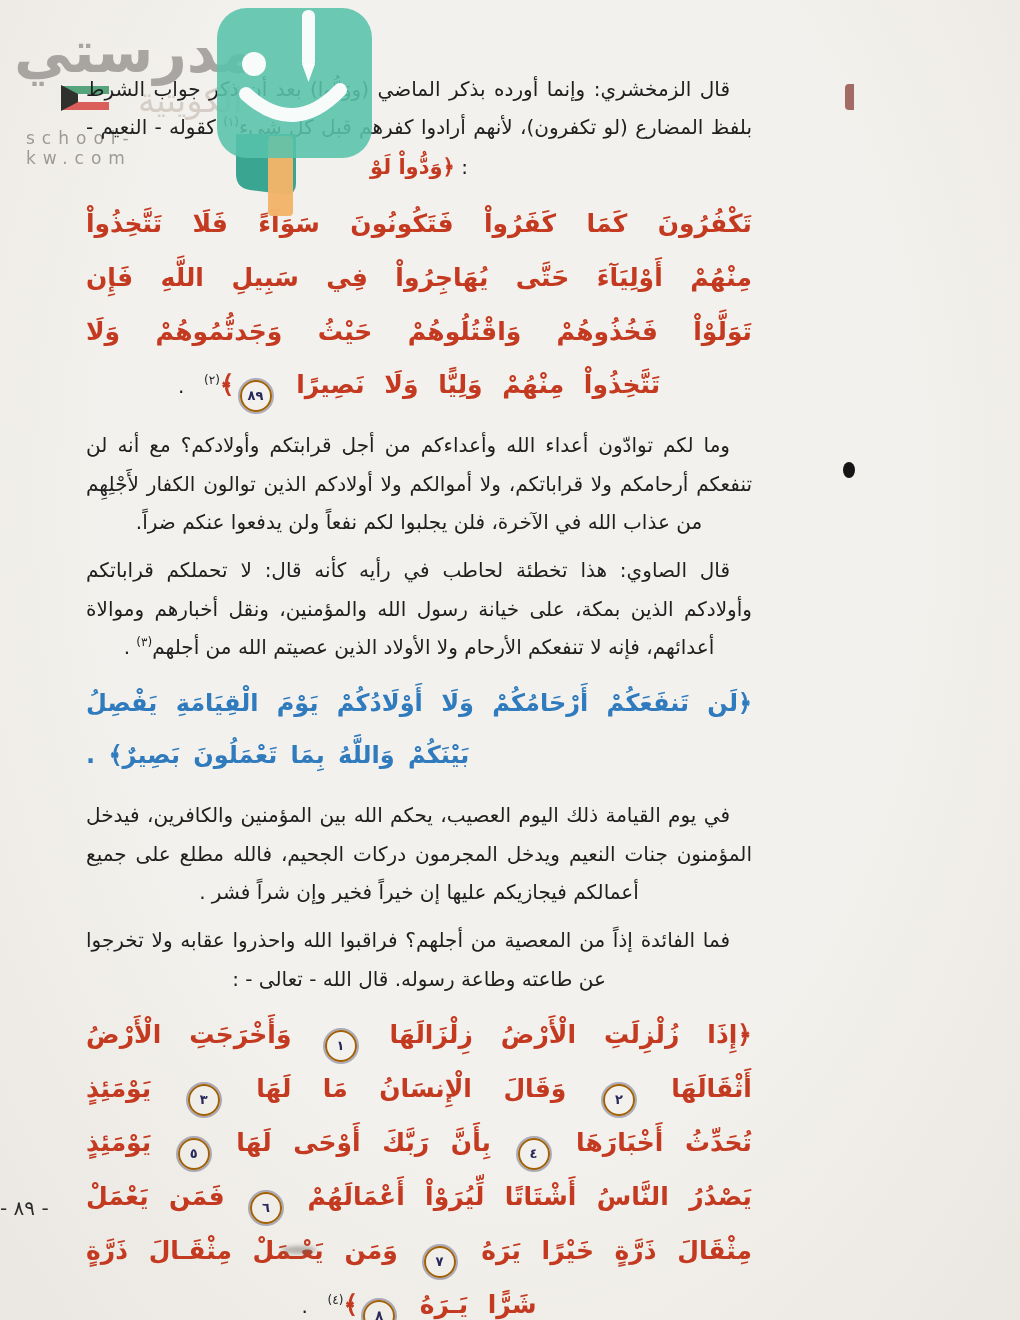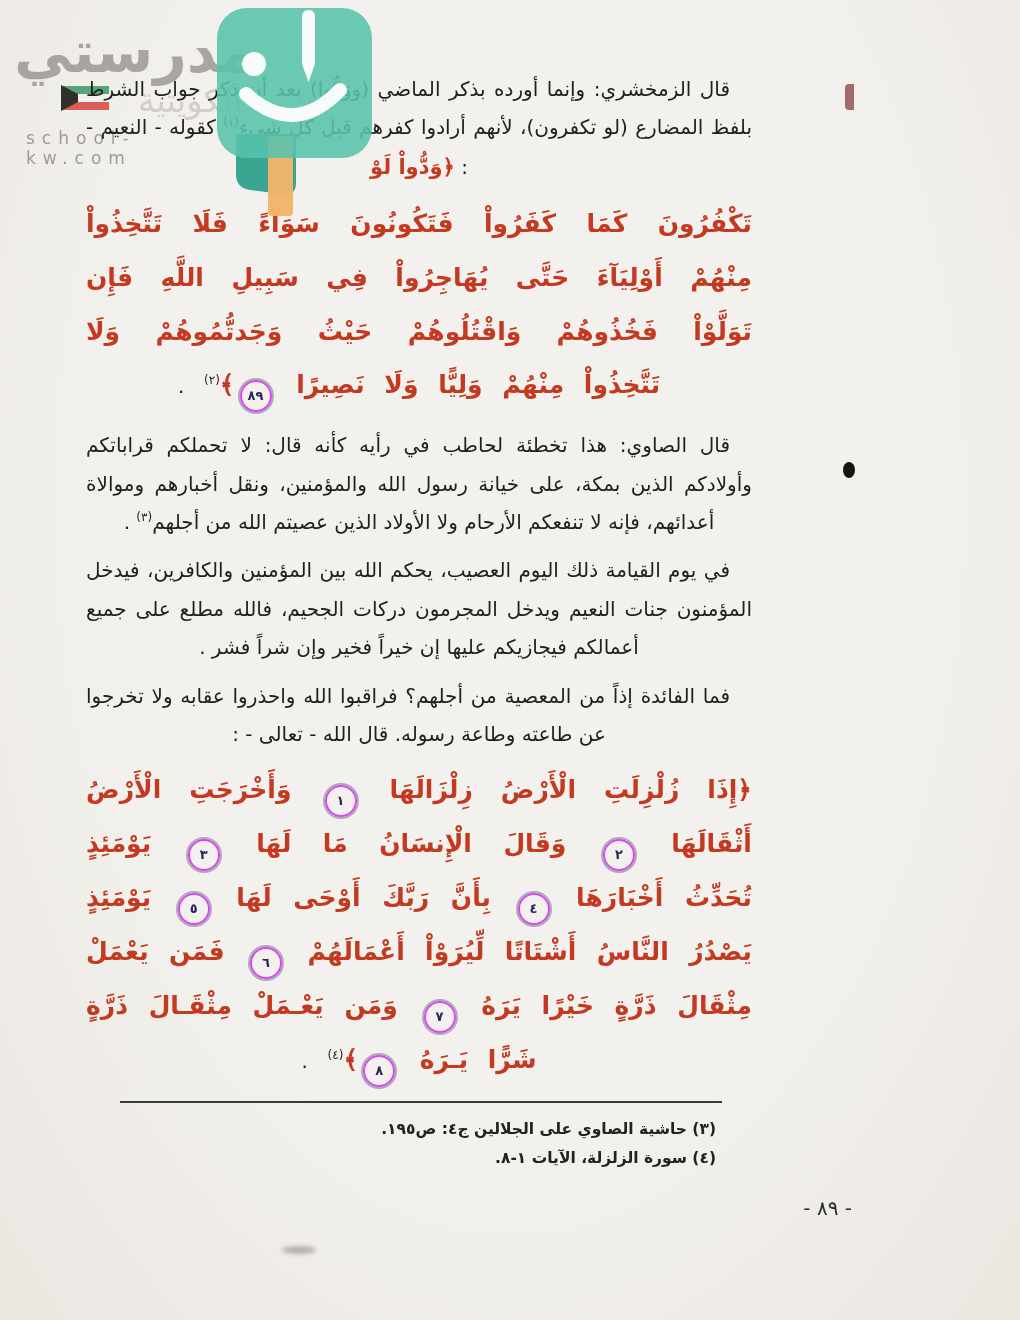--- a/index.html
+++ b/index.html
@@ -29,37 +29,37 @@
     text-align:justify;text-align-last:center;text-indent:22px;}
   sup.fn{font-size:12px;font-weight:normal;color:#1f1f1f;line-height:0;}
   .inline-quran{color:#c43a21;font-weight:bold;font-size:21px;}
 
   .verse{font-weight:bold;text-align:justify;margin:4px 0 14px 0;}
   .verse.red{color:#c43a21;font-size:25px;line-height:2.15;word-spacing:11px;
     text-align-last:center;}
   .verse.blue{color:#2f7bbd;font-size:24px;line-height:2.2;word-spacing:5px;
     text-align-last:left;}
   .rosette{display:inline-flex;align-items:center;justify-content:center;
-    width:28px;height:28px;border:2px solid #d946ef;border-radius:50%;
+    width:28px;height:28px;border:2px solid #a16207;border-radius:50%;
     box-shadow:0 0 0 2px rgba(40,40,90,.35);color:#28285a;font-size:13px;
     font-weight:bold;vertical-align:-7px;margin:0 5px;word-spacing:0;
     letter-spacing:0;flex:none;}
   .vclose{color:#c43a21;}
   .vperiod{color:#1f1f1f;font-weight:normal;font-size:20px;}
 
   
   .fn-divider{border:none;border-top:2px solid #3a3a3a;margin:14px 30px 10px 34px;}
   .footnotes{display:flex;direction:rtl;padding:2px 36px 0 0;gap:64px;}
   .fn-col{font-size:15.5px;line-height:1.85;color:#222;text-align:right;}
   .fn-col.col-right{width:210px;}
   .fn-col.col-left{width:330px;}
   .fn-line{white-space:nowrap;font-weight:bold;}
 
   .page-number{position:absolute;bottom:100px;left:0;width:100%;
-    text-align:right;font-size:20px;color:#2c2c2c;letter-spacing:2px;z-index:2;}
+    text-align:left;font-size:20px;color:#2c2c2c;letter-spacing:2px;z-index:2;}
 
   
   .artifact{position:absolute;z-index:6;}
   .a-dot-right{top:462px;right:-3px;width:12px;height:16px;background:#151515;
     border-radius:50%;}
   .a-mark-topright{top:84px;right:-2px;width:9px;height:26px;background:#8d4a44;
     border-radius:4px 0 0 4px;opacity:.8;}
   .a-smudge-bottom{top:1246px;left:282px;width:34px;height:8px;background:#6a675f;
     opacity:.45;border-radius:50%;filter:blur(2px);}
 </style>
@@ -95,25 +95,27 @@
     <p class="body-par">
       <span>قال الزمخشري: وإنما أورده بذكر الماضي (ووَدُّوا) بعد أن ذكر جواب الشرط بلفظ المضارع (لو تكفرون)، لأنهم أرادوا كفرهم قبل كل شيء</span><sup class="fn">(١)</sup><span> كقوله - النعيم - : </span><span class="inline-quran">﴿وَدُّواْ لَوْ</span>
     </p>
 
     <div class="verse red">
       <span>تَكْفُرُونَ كَمَا كَفَرُواْ فَتَكُونُونَ سَوَآءً فَلَا تَتَّخِذُواْ مِنْهُمْ أَوْلِيَآءَ حَتَّى يُهَاجِرُواْ فِي سَبِيلِ اللَّهِ فَإِن تَوَلَّوْاْ فَخُذُوهُمْ وَاقْتُلُوهُمْ حَيْثُ وَجَدتُّمُوهُمْ وَلَا تَتَّخِذُواْ مِنْهُمْ وَلِيًّا وَلَا نَصِيرًا</span>
       <span class="rosette">٨٩</span><span class="vclose">﴾</span><sup class="fn">(٢)</sup>
       <span class="vperiod">.</span>
     </div>
 
+    <p class="body-par">وما لكم توادّون أعداء الله وأعداءكم من أجل قرابتكم وأولادكم؟ مع أنه لن تنفعكم أرحامكم ولا قراباتكم، ولا أموالكم ولا أولادكم الذين توالون الكفار لأَجْلِهِم من عذاب الله في الآخرة، فلن يجلبوا لكم نفعاً ولن يدفعوا عنكم ضراً.</p>
 
     <p class="body-par">
       <span>قال الصاوي: هذا تخطئة لحاطب في رأيه كأنه قال: لا تحملكم قراباتكم وأولادكم الذين بمكة، على خيانة رسول الله والمؤمنين، ونقل أخبارهم وموالاة أعدائهم، فإنه لا تنفعكم الأرحام ولا الأولاد الذين عصيتم الله من أجلهم</span><sup class="fn">(٣)</sup><span> .</span>
     </p>
 
+    <div class="verse blue">﴿لَن تَنفَعَكُمْ أَرْحَامُكُمْ وَلَا أَوْلَادُكُمْ يَوْمَ الْقِيَامَةِ يَفْصِلُ بَيْنَكُمْ وَاللَّهُ بِمَا تَعْمَلُونَ بَصِيرٌ﴾ .</div>
 
     <p class="body-par">في يوم القيامة ذلك اليوم العصيب، يحكم الله بين المؤمنين والكافرين، فيدخل المؤمنون جنات النعيم ويدخل المجرمون دركات الجحيم، فالله مطلع على جميع أعمالكم فيجازيكم عليها إن خيراً فخير وإن شراً فشر .</p>
 
     <p class="body-par">فما الفائدة إذاً من المعصية من أجلهم؟ فراقبوا الله واحذروا عقابه ولا تخرجوا عن طاعته وطاعة رسوله. قال الله - تعالى - :</p>
 
     <div class="verse red">
       <span>﴿</span><span>إِذَا زُلْزِلَتِ الْأَرْضُ زِلْزَالَهَا</span>
       <span class="rosette">١</span>
       <span>وَأَخْرَجَتِ الْأَرْضُ أَثْقَالَهَا</span>
       <span class="rosette">٢</span>

